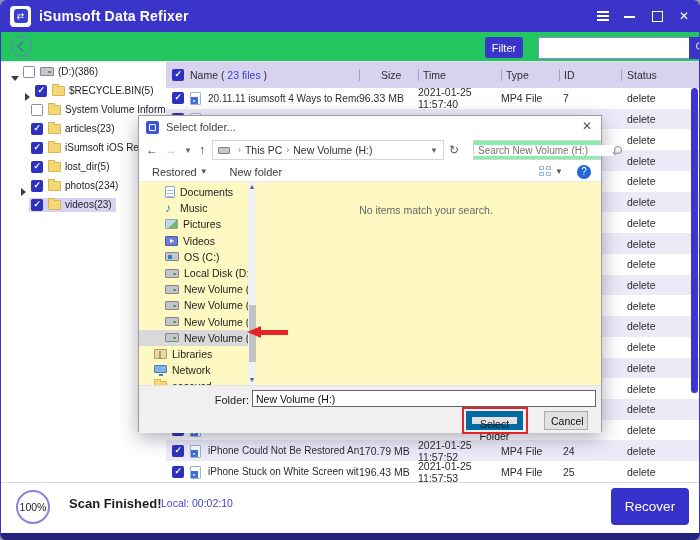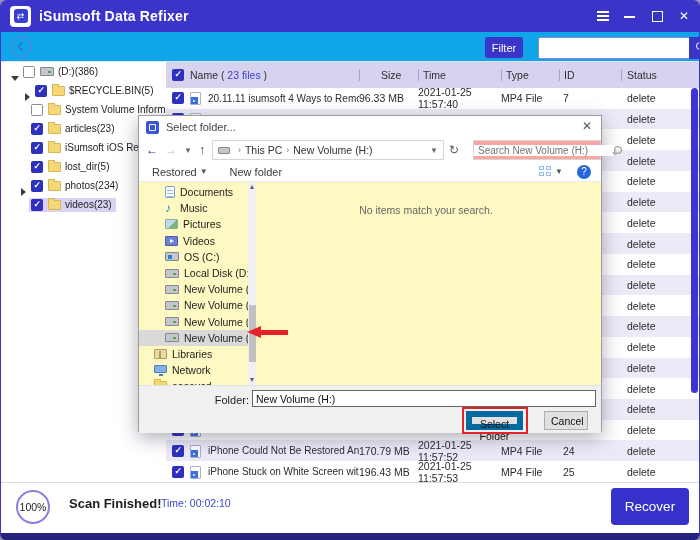--- a/index.html
+++ b/index.html
@@ -12,21 +12,21 @@
   .applogo .inner{position:absolute;left:3.5px;top:3.5px;width:14px;height:14px;background:#3a3fd0;border-radius:3px;color:#fff;
                   font-size:9px;line-height:14px;text-align:center;}
   .apptitle{color:#fff;font-size:14px;font-weight:700;margin-left:8px;letter-spacing:.2px;}
   .winctrls{position:absolute;right:10px;top:0;height:32px;display:flex;align-items:center;gap:13px;}
   .wbtn{width:14px;height:14px;position:relative;cursor:pointer;}
   .hamburger span{display:block;width:12px;height:1.6px;background:#fff;margin:2.3px auto;}
   .minim::after{content:"";position:absolute;left:1px;top:7px;width:11px;height:1.6px;background:#fff;}
   .maxim::after{content:"";position:absolute;left:2px;top:2px;width:9px;height:9px;border:1.4px solid #fff;}
   .closex{color:#fff;font-size:12px;line-height:14px;text-align:center;}
   
-  .toolbar{position:absolute;left:0;top:32px;width:700px;height:30px;background:#0ea5e9;border-bottom:1px solid #e4e2f0;}
+  .toolbar{position:absolute;left:0;top:32px;width:700px;height:30px;background:#22c55e;border-bottom:1px solid #e4e2f0;}
   .backbtn{position:absolute;left:10px;top:4px;width:21px;height:21px;border:1.5px solid #7a71d8;border-radius:50%;cursor:pointer;}
   .backbtn::after{content:"";position:absolute;left:7px;top:6px;width:6px;height:6px;border-left:1.6px solid #5a50cc;border-bottom:1.6px solid #5a50cc;transform:rotate(45deg);}
   .filterbtn{position:absolute;left:484px;top:5px;width:38px;height:21px;background:#3a34c9;color:#fff;border:none;border-radius:3px;font-size:11px;font-family:inherit;cursor:pointer;}
   .searchwrap{position:absolute;left:537px;top:5px;width:130px;height:22px;display:flex;}
   .searchwrap input{flex:1;border:1px solid #8d88d6;border-right:none;border-radius:2px 0 0 2px;font-size:11px;padding:0 4px;outline:none;font-family:inherit;}
   .searchbtn{width:26px;height:22px;background:#3a34c9;border:none;border-radius:0 2px 2px 0;position:relative;cursor:pointer;}
   .lens{position:absolute;left:7px;top:5px;width:8px;height:8px;border:1.6px solid #fff;border-radius:50%;}
   .lens::after{content:"";position:absolute;left:7px;top:7px;width:4px;height:1.6px;background:#fff;transform:rotate(45deg);transform-origin:0 0;}
   
   .sidebar{position:absolute;left:0;top:62px;width:165px;height:420px;background:#fff;overflow:hidden;}
@@ -82,21 +82,21 @@
   .dlg-title{margin-left:7px;color:#454545;font-size:11px;}
   .dlg-close{position:absolute;right:9px;top:3px;color:#555;font-size:12px;cursor:pointer;}
   .dlg-nav{position:absolute;left:0;top:22px;width:100%;height:24px;display:flex;align-items:center;}
   .navglyph{font-size:12px;margin-left:7px;cursor:pointer;}
   .g-back{color:#2b2b8f;} .g-fwd{color:#bdbdbd;} .g-drop{font-size:8px;color:#666;} .g-up{color:#2b2b2b;} .g-refresh{color:#5a5a5a;margin-left:5px;}
   .crumbbox{margin-left:7px;width:238px;height:20px;border:1px solid #d6d6d6;display:flex;align-items:center;font-size:10.5px;color:#333;background:#fff;overflow:hidden;}
   .crumb-drive{width:12px;height:7px;background:#c3c7cd;border:1px solid #82878f;border-radius:1px;margin:0 4px 0 5px;flex:0 0 12px;}
   .crumbsep{color:#777;margin:0 4px;font-size:9px;}
   .crumb{white-space:nowrap;cursor:pointer;}
   .crumb-caret{margin-left:auto;margin-right:5px;font-size:8px;color:#666;}
-  .dlg-search{margin-left:14px;width:128px;height:20px;border:1px solid #d6d6d6;display:flex;align-items:center;background:#fca5a5;}
+  .dlg-search{margin-left:14px;width:128px;height:20px;border:1px solid #d6d6d6;display:flex;align-items:center;background:#86efac;}
   .dlg-search input{border:none;outline:none;flex:1;font-size:10px;padding:0 4px;font-family:inherit;color:#333;}
   .dlens{position:relative;width:8px;height:8px;border:1.4px solid #888;border-radius:50%;margin-right:6px;flex:0 0 8px;}
   .dlens::after{content:"";position:absolute;left:-3px;top:6px;width:4px;height:1.4px;background:#888;transform:rotate(45deg);}
   .dlg-toolbar{position:absolute;left:0;top:46px;width:100%;height:20px;display:flex;align-items:center;border-bottom:1px solid #ececec;}
   .organize{margin-left:13px;color:#3a3a3a;cursor:pointer;}
   .caret-s{font-size:8px;color:#555;margin-left:3px;}
   .newfolder{margin-left:22px;color:#3a3a3a;cursor:pointer;}
   .viewico{margin-left:auto;width:13px;height:11px;display:grid;grid-template-columns:5px 5px;grid-gap:1.5px;cursor:pointer;}
   .viewico span{background:#e9f2fb;border:1px solid #9abce0;height:4px;}
   .helpico{width:14px;height:14px;background:#2566d8;color:#fff;border-radius:50%;font-size:10px;line-height:14px;text-align:center;margin:0 10px 0 14px;cursor:pointer;}
@@ -595,19 +595,19 @@
 
   <div class="redarrow">
     <div class="head"></div>
       <div class="tail"></div>
   </div>
 
   <div class="statusbar">
     <div class="pcircle">100%</div>
     <div class="scanmsg">Scan Finished!</div>
     <div class="timemsg">
-      <span>Time:</span>&nbsp;<span>00:02:10</span>
+      <span>Local:</span>&nbsp;<span>00:02:10</span>
     </div>
     <button class="recoverbtn">Recover</button>
   </div>
   <div class="bottomstrip"></div>
 
 </div>
 
 </body></html>

